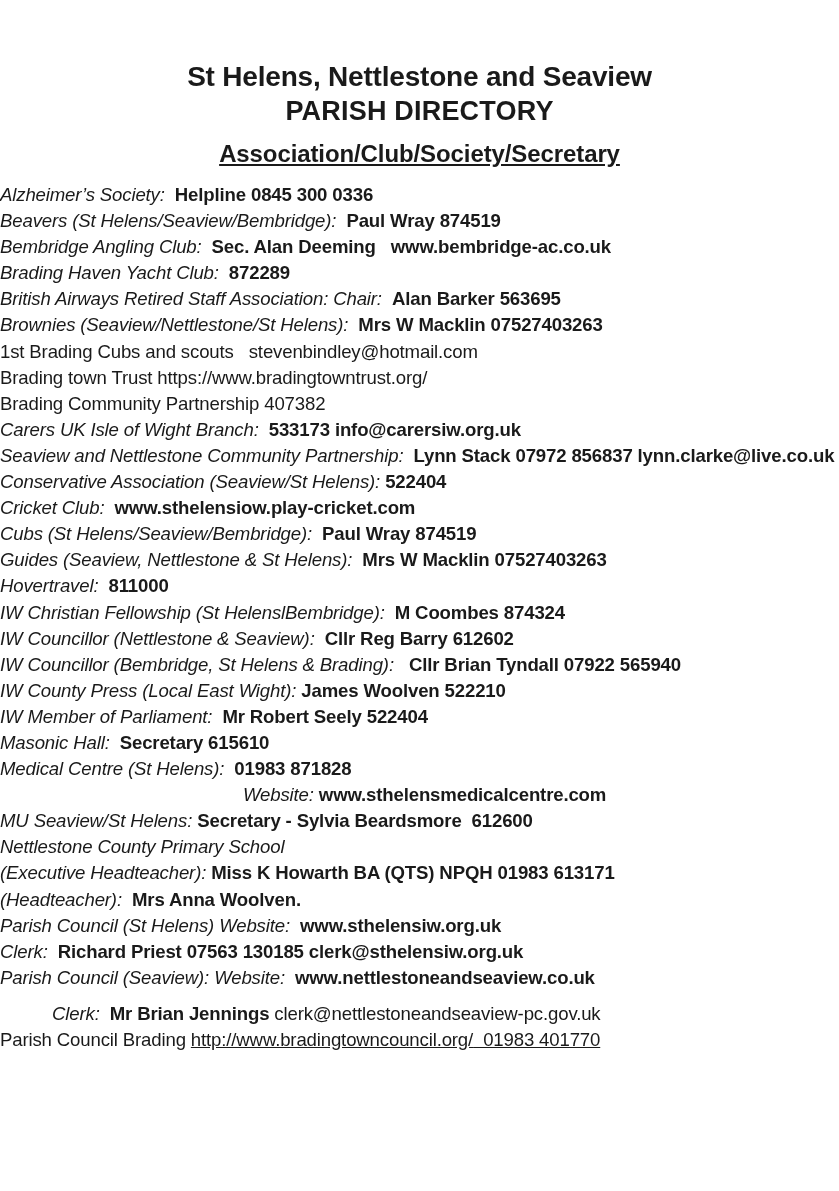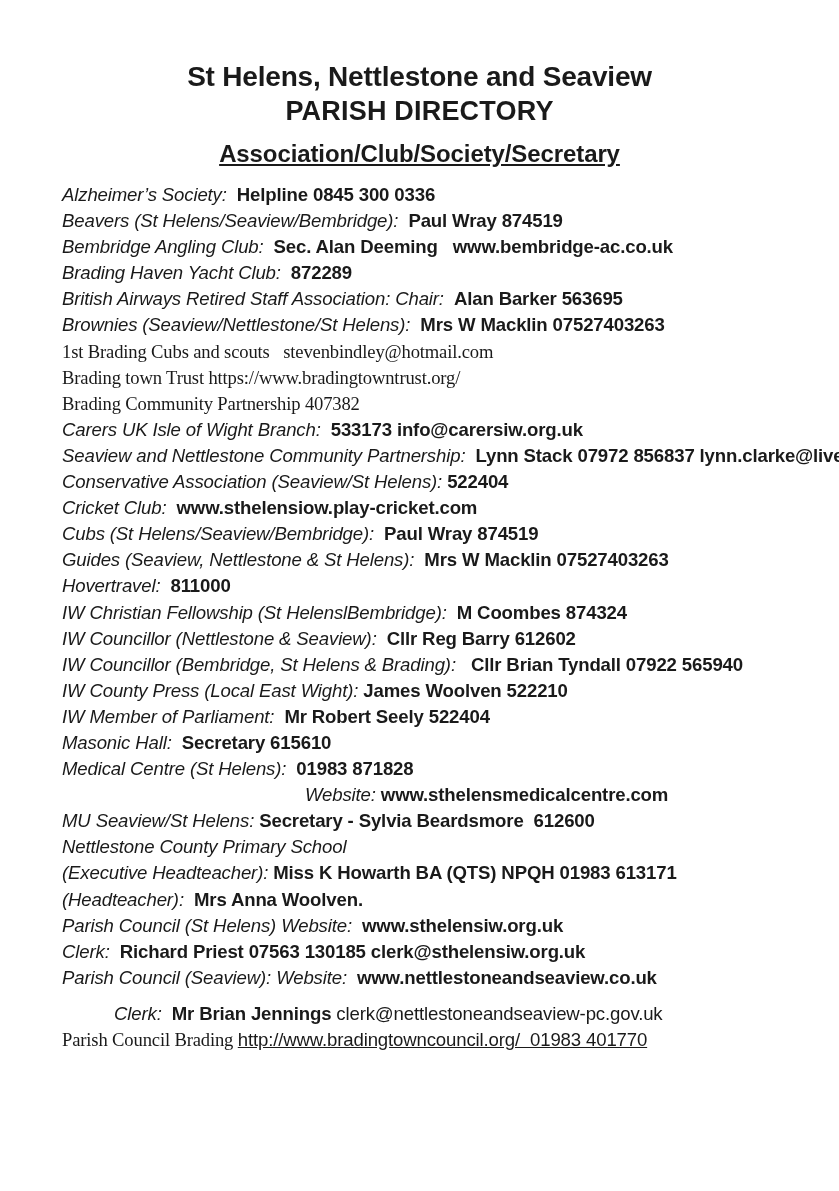--- a/index.html
+++ b/index.html
@@ -46,36 +46,34 @@
     font-weight: bold;
     line-height: 34px;
     margin-top: 9px;
     letter-spacing: -0.1px;
     text-decoration: underline;
   }
 
   
   .directory {
     margin-top: 11px;
-    padding-left: 62px;
     padding-right: 30px;
   }
   .entry {
     font-size: 18.6px;
     line-height: 26.1px;
     white-space: normal;
     letter-spacing: -0.15px;
   }
   
   .lbl {
     font-style: italic;
   }
   .lbl-up {            
     font-style: normal;
-    font-family: Liberation Serif, serif;
   }
   .val {
     font-weight: bold;
     font-style: normal;
   }
   .val-reg {           
     font-weight: normal;
     font-style: normal;
   }
   .u {

